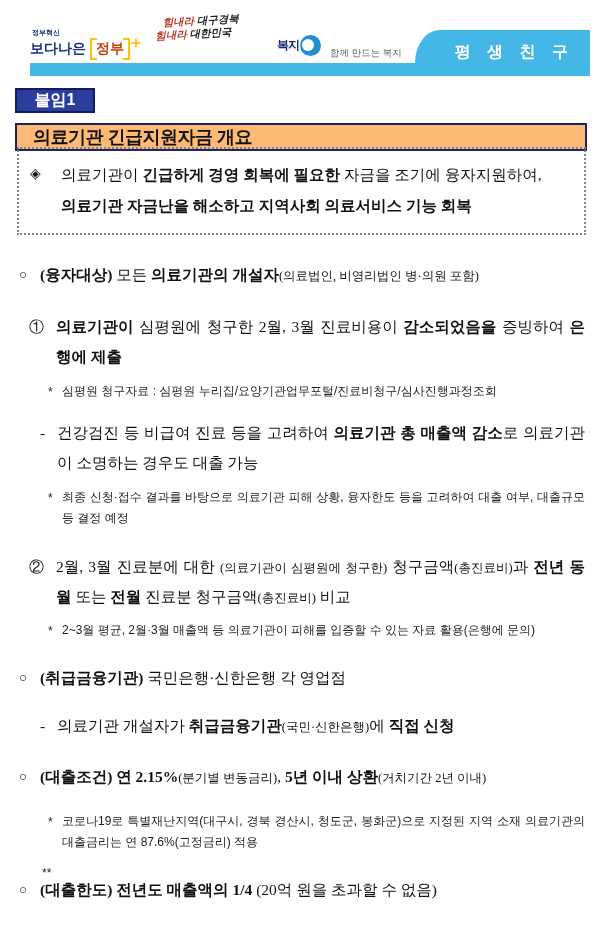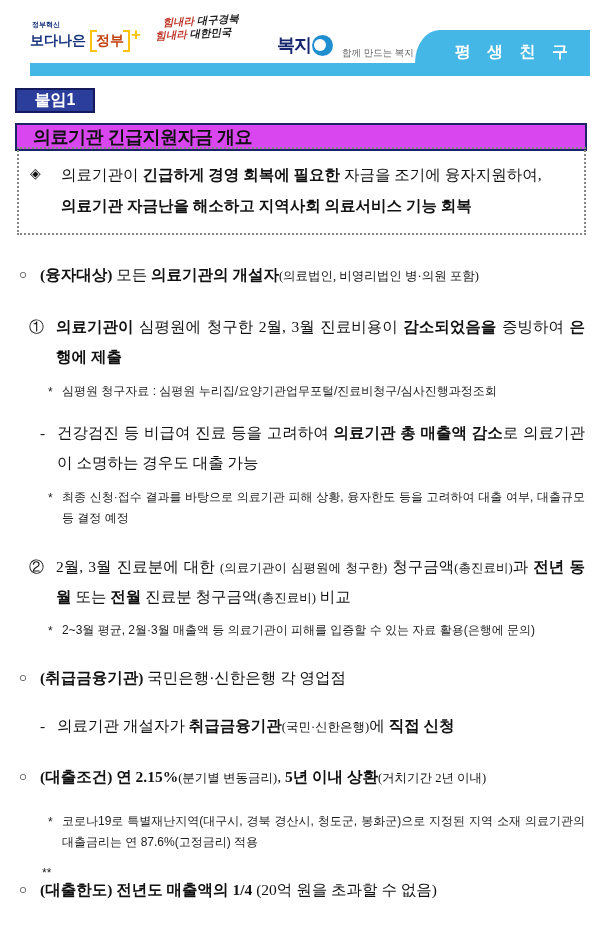--- a/index.html
+++ b/index.html
@@ -8,46 +8,46 @@
     width:600px; min-height:944px;
     font-family:"Liberation Serif","DejaVu Serif",serif;
     color:#111;
   }
   .page { width:600px; min-height:944px; display:flex; flex-direction:column; background:#fff; }
 
   
   .header { position:relative; height:76px; padding:12px 0 0 30px; display:flex; align-items:flex-start; }
   .head-bar { position:absolute; left:30px; right:10px; bottom:0; height:13px; background:var(--bar_blue,#45b7e6); }
 
-  .gov-logo { margin-top:8px; }
+  .gov-logo { margin-top:16px; }
   .gov-top { font-family:"Liberation Sans","DejaVu Sans",sans-serif; font-weight:bold; font-size:7px; color:var(--gov_navy,#16337e); margin-left:2px; }
   .gov-main { display:flex; align-items:center; font-family:"Liberation Sans","DejaVu Sans",sans-serif; font-weight:bold; font-size:14px; color:var(--gov_navy,#16337e); }
   .gov-bracket { position:relative; padding:2px 6px; margin-left:4px; color:#c2410c; }
   .gov-bracket::before { content:''; position:absolute; left:0; top:0; bottom:0; width:5px; border:2px solid var(--gov_yellow,#ffc20e); border-right:none; }
   .gov-bracket::after  { content:''; position:absolute; right:0; top:0; bottom:0; width:5px; border:2px solid var(--gov_yellow,#ffc20e); border-left:none; }
   .gov-plus { color:var(--gov_yellow,#ffc20e); font-size:17px; font-weight:bold; margin:-12px 0 0 1px; }
 
   .campaign { margin:2px 0 0 22px; transform:rotate(-3deg); font-style:italic; font-weight:bold; font-size:10.5px; line-height:1.25; color:#222; white-space:nowrap; }
   .campaign .c2 { margin-left:-8px; }
   .camp-red { color:var(--camp_red,#c0392b); }
 
   .bokjiro { margin:18px 0 0 38px; display:flex; align-items:center; }
-  .bok-name { font-family:"Liberation Sans","DejaVu Sans",sans-serif; font-weight:bold; font-size:18px; color:#15256e; letter-spacing:-1px; }
+  .bok-name { font-family:"Liberation Sans","DejaVu Sans",sans-serif; font-weight:bold; font-size:12px; color:#15256e; letter-spacing:-1px; }
   .bok-swirl { width:21px; height:21px; border-radius:50%; background:#1f8fd0; position:relative; display:inline-block; margin-left:1px; overflow:hidden; }
   .bok-swirl::after { content:''; position:absolute; left:2px; top:4px; width:12px; height:12px; border-radius:50%; background:#fff; }
   .bok-tag { font-family:"Liberation Sans","DejaVu Sans",sans-serif; font-size:9.5px; color:#666; margin-left:9px; white-space:nowrap;margin-top:17px; }
 
   .ribbon { position:absolute; right:10px; bottom:13px; height:33px; background:var(--bar_blue,#45b7e6); display:flex; align-items:flex-end; padding:0 16px 0 8px; }
   .ribbon-curve { position:absolute; left:-32px; bottom:0; width:32px; height:33px; background:var(--bar_blue,#45b7e6); border-top-left-radius:100% 130%; }
   .ribbon-text { font-family:"Liberation Sans","DejaVu Sans",sans-serif; font-weight:bold; font-size:16px; color:#fff; letter-spacing:6px; white-space:nowrap; }
 
   
   .title-row { display:flex; margin:12px 13px 0 15px; height:40px; gap:10px;flex-direction:column; }
   .badge { width:80px; background:var(--badge_blue,#2c3e9b); border:2px solid var(--badge_border,#141a5c); color:#fff; display:flex; align-items:center; justify-content:center; font-family:"Liberation Sans","DejaVu Sans",sans-serif; font-weight:bold; font-size:16px; }
-  .title-box { flex:1; border:2px solid var(--title_border,#1c2366); background:#d946ef; display:flex; align-items:center; padding-left:16px; font-family:"Liberation Sans","DejaVu Sans",sans-serif; font-weight:bold; font-size:18px; letter-spacing:-0.5px; }
+  .title-box { flex:1; border:2px solid var(--title_border,#1c2366); background:#fdba74; display:flex; align-items:center; padding-left:16px; font-family:"Liberation Sans","DejaVu Sans",sans-serif; font-weight:bold; font-size:18px; letter-spacing:-0.5px; }
 
   
   .summary { margin:19px 14px 0 17px; border:2px dotted #858585; padding:10px 8px 12px 4px; }
   .sum { position:relative; padding-left:38px; font-size:15.5px; line-height:2.0; text-align:justify; }
   .sum .marker { position:absolute; left:7px; top:1px; font-size:14px; }
 
   
   .body-area { flex:1; padding:4px 15px 0 0; }
   .line { position:relative; text-align:justify; }
   .circle { font-size:15.5px; line-height:1.95; padding-left:40px; margin:21px 0 18px; }

